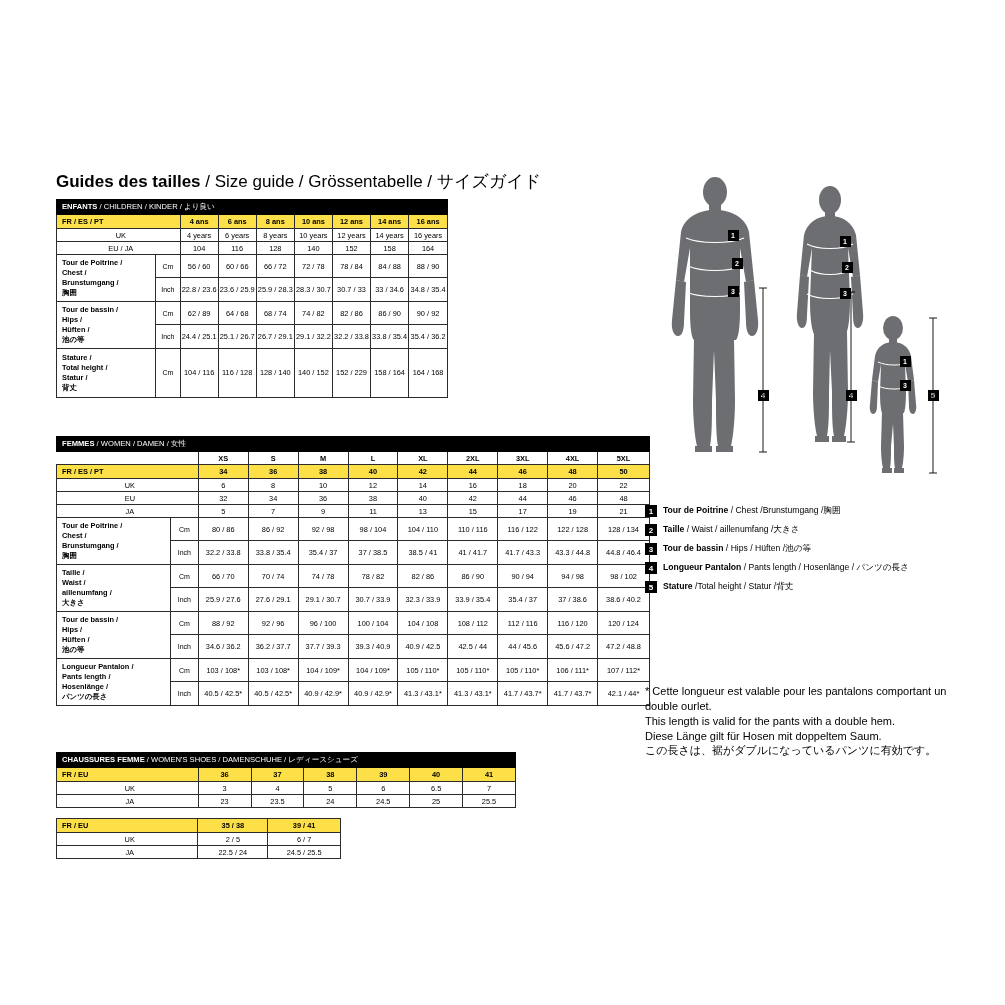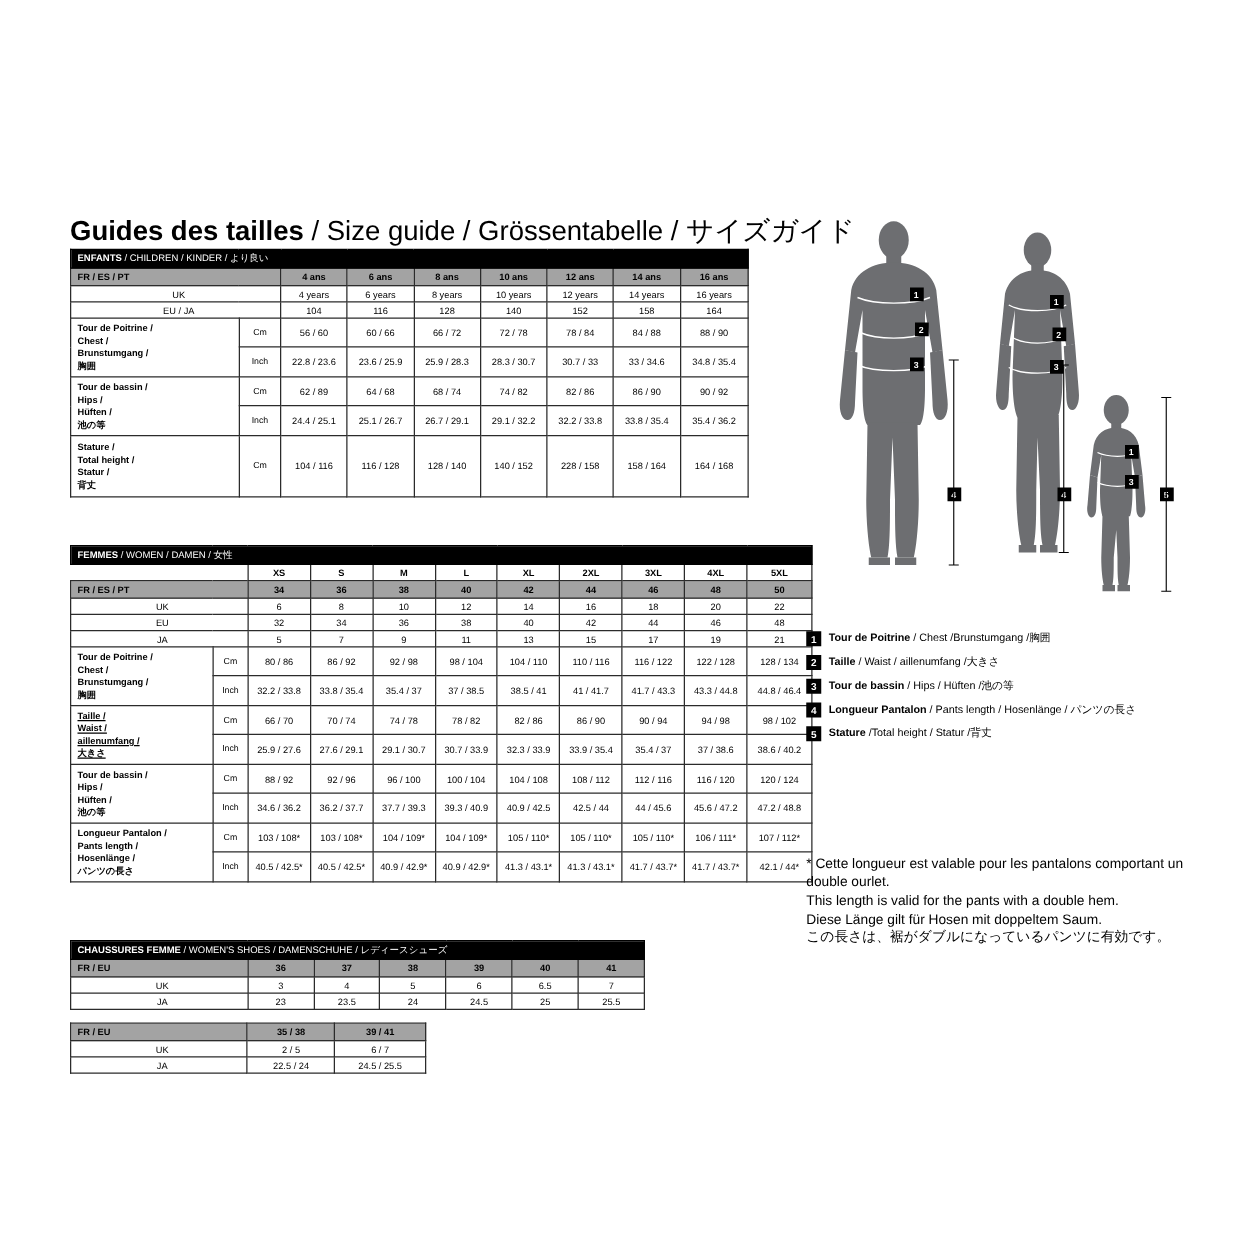--- a/index.html
+++ b/index.html
@@ -1,36 +1,36 @@
 <!DOCTYPE html>
 <html><head>
 <meta charset="utf-8">
 <style>
   html,body{margin:0;padding:0;background:#ffffff;}
   body{width:1005px;height:1005px;font-family:"Liberation Sans",sans-serif;color:#000;}
   .page{position:relative;width:1005px;height:1005px;}
 
   
-  .title{position:absolute;left:56px;top:170px;font-size:22px;}
+  .title{position:absolute;left:56px;top:170px;font-size:17px;}
   .title .bold{font-weight:bold;}
   .title .light{font-weight:normal;}
 
   
   table{border-collapse:collapse;font-size:7.4px;}
   table td,table th{border:1px solid #2b2b2b;padding:0;text-align:center;vertical-align:middle;font-weight:normal;}
   .hdr-black td{background:#000;color:#fff;text-align:left;padding-left:5px;height:14px;font-size:7.6px;font-weight:bold;border:1px solid #000;}
   .hdr-black td .thin{font-weight:normal;}
-  .yellow td{background:#a3a3a3;font-weight:bold;height:13px;}
+  .yellow td{background:#fde047;font-weight:bold;height:13px;}
   .lbl{text-align:center;padding-left:5px;}
   .lbl-b{text-align:left;padding-left:5px;font-weight:bold;}
   .rowh{height:13px;}
   .unit{font-size:7px;}
 
   
-  #children-table{position:absolute;left:56px;top:199px;width:543px;}
+  #children-table{position:absolute;left:56px;top:199px;width:392px;}
   #women-table{position:absolute;left:56px;top:436px;width:594px;}
   #shoes-table{position:absolute;left:56px;top:752px;width:460px;}
   #socks-table{position:absolute;left:56px;top:818px;width:285px;}
 
   
   #figures{position:absolute;left:650px;top:170px;width:320px;height:330px;}
   .fig-svg{display:block;}
 
   
   #legend{position:absolute;left:645px;top:505px;width:330px;font-size:8.6px;}
@@ -155,21 +155,21 @@
     <tr>
       <td class="lbl-b" style="white-space:pre-line;line-height:1.35;padding:4px 0 4px 5px;height:40px;">Stature /
 Total height /
 Statur /
 背丈</td>
       <td class="unit">Cm</td>
       <td>104 / 116</td>
       <td>116 / 128</td>
       <td>128 / 140</td>
       <td>140 / 152</td>
-      <td>228 / 158</td>
+      <td>152 / 229</td>
       <td>158 / 164</td>
       <td>164 / 168</td>
     </tr>
   </tbody>
     </table>
 
   <table id="women-table">
     <colgroup>
       <col style="width:114px">
         <col style="width:28px">
@@ -272,21 +272,21 @@
       <td>35.4 / 37</td>
       <td>37 / 38.5</td>
       <td>38.5 / 41</td>
       <td>41 / 41.7</td>
       <td>41.7 / 43.3</td>
       <td>43.3 / 44.8</td>
       <td>44.8 / 46.4</td>
     </tr>
 
     <tr>
-      <td rowspan="2" class="lbl-b" style="white-space:pre-line;line-height:1.35;padding:3px 0 3px 5px;text-decoration:underline;">Taille /
+      <td rowspan="2" class="lbl-b" style="white-space:pre-line;line-height:1.35;padding:3px 0 3px 5px;">Taille /
 Waist /
 aillenumfang /
 大きさ</td>
       <td class="unit" style="height:22px">Cm</td>
       <td>66 / 70</td>
       <td>70 / 74</td>
       <td>74 / 78</td>
       <td>78 / 82</td>
       <td>82 / 86</td>
       <td>86 / 90</td>

